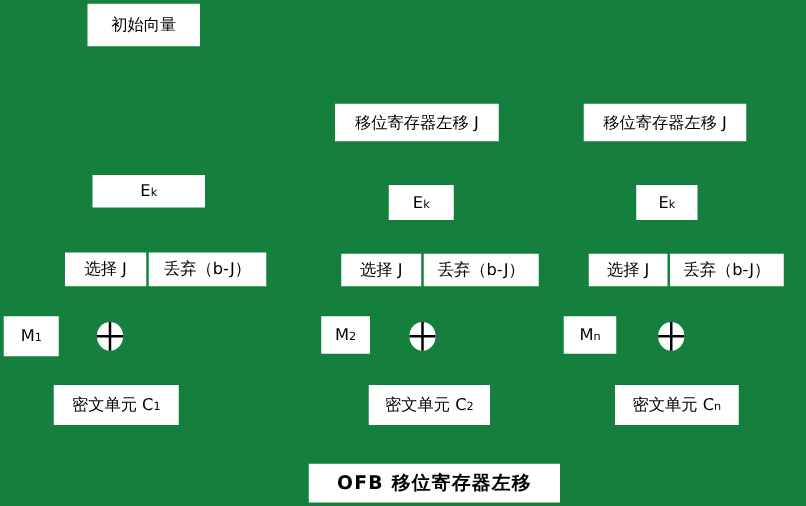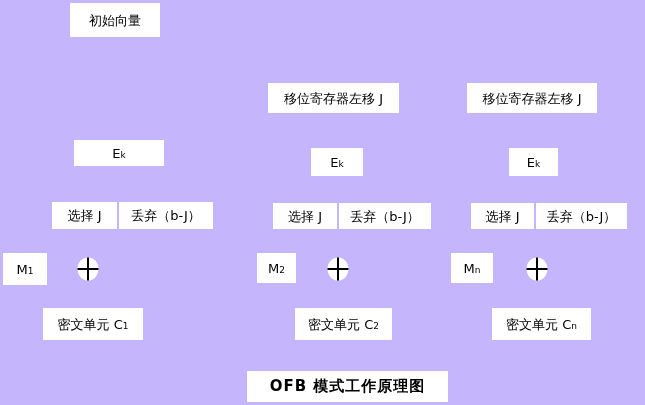--- a/index.html
+++ b/index.html
@@ -1,20 +1,20 @@
 <!DOCTYPE html>
 <html><head>
 <meta charset="utf-8">
 <style>
   html, body { margin: 0; padding: 0; }
   #canvas {
     position: relative;
     width: 645px;
     height: 405px;
-    background: #c4b5fd;
+    background: #15803d;
     overflow: hidden;
     font-family: "DejaVu Sans", "Liberation Sans", sans-serif;
   }
   .box {
     position: absolute;
     background: #ffffff;
     color: #000000;
     display: flex;
     align-items: center;
     justify-content: center;
@@ -145,16 +145,16 @@
       <line x1="0.5" y1="12" x2="21.5" y2="12" stroke="#000000" stroke-width="2"></line>
     </svg>
   </div>
 
   <div class="box" style="left:492px; top:308px; width:99px; height:32px;">
     <span>密文单元 C</span>
       <sub>n</sub>
   </div>
 
   <div class="box title-box" style="left:247px; top:371px; width:201px; height:31px;">
-    <span>OFB 模式工作原理图</span>
+    <span>OFB 移位寄存器左移</span>
   </div>
 
 </div>
 
 </body></html>

